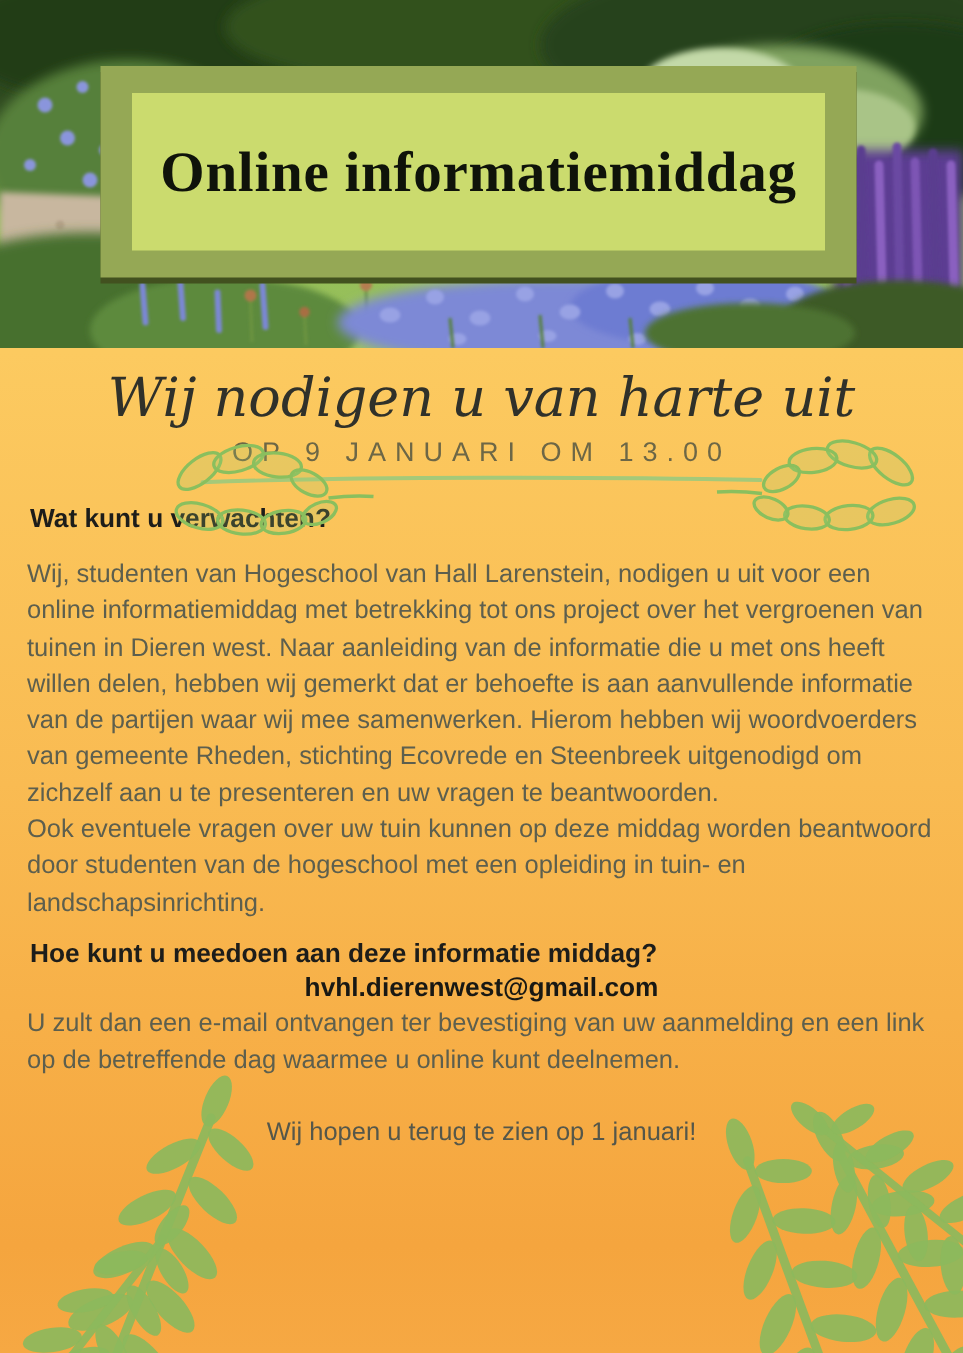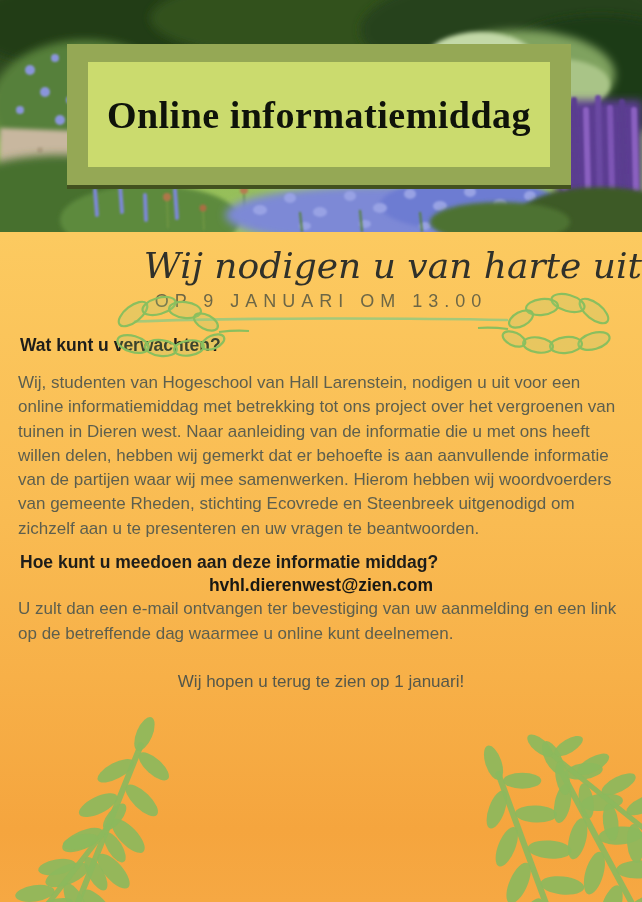--- a/index.html
+++ b/index.html
@@ -20,21 +20,21 @@
     position:absolute;left:21px;top:18px;right:21px;bottom:18px;
     background:#cbdb6e;display:flex;align-items:center;justify-content:center;
   }
   .banner-inner h1{
     margin:0;font-family:"Liberation Serif", serif;font-weight:bold;
     font-size:38px;color:#0f130a;letter-spacing:.5px;white-space:nowrap;
   }
   
   .content{position:absolute;top:232px;left:0;width:642px;height:670px;}
   .script-heading{
-    margin:13px 0 0;text-align:right;
+    margin:13px 0 0;text-align:center;
     font-family:"DejaVu Serif", serif;font-style:italic;font-weight:500;
     font-size:36px;color:#30312a;
   }
   .dateline{
     margin-top:5px;text-align:center;font-size:18px;letter-spacing:6px;
     color:#6d6746;text-transform:uppercase;
   }
   .divider{display:block;margin:4px auto 0;}
   .sec-heading{
     margin:11px 20px 0;text-align:left;font-size:17.5px;font-weight:bold;color:#1d1d1a;
@@ -226,23 +226,24 @@
 
     <h2 class="script-heading">Wij nodigen u van harte uit</h2>
     <div class="dateline">OP 9 JANUARI OM 13.00</div>
 
     <svg class="divider" width="380" height="8" viewBox="0 0 380 8">
       <path d="M4,5.5 C110,1.5 280,2 376,4" stroke="#a5c979" stroke-width="2.6" fill="none" stroke-linecap="round"></path>
     </svg>
 
     <h3 class="sec-heading">Wat kunt u verwachten?</h3>
     <p class="body-text first">Wij, studenten van Hogeschool van Hall Larenstein, nodigen u uit voor een online informatiemiddag met betrekking tot ons project over het vergroenen van tuinen in Dieren west. Naar aanleiding van de informatie die u met ons heeft willen delen, hebben wij gemerkt dat er behoefte is aan aanvullende informatie van de partijen waar wij mee samenwerken. Hierom hebben wij woordvoerders van gemeente Rheden, stichting Ecovrede en Steenbreek uitgenodigd om zichzelf aan u te presenteren en uw vragen te beantwoorden.</p>
+    <p class="body-text">Ook eventuele vragen over uw tuin kunnen op deze middag worden beantwoord door studenten van de hogeschool met een opleiding in tuin- en landschapsinrichting.</p>
 
     <h3 class="sec-heading">Hoe kunt u meedoen aan deze informatie middag?</h3>
-    <p class="email-line">hvhl.dierenwest@zien.com</p>
+    <p class="email-line">hvhl.dierenwest@gmail.com</p>
     <p class="body-text">U zult dan een e-mail ontvangen ter bevestiging van uw aanmelding en een link op de betreffende dag waarmee u online kunt deelnemen.</p>
     <p class="closing-line">Wij hopen u terug te zien op 1 januari!</p>
 
     <svg class="deco branch-left" width="210" height="260" viewBox="0 0 210 260">
       <use href="#branch" transform="translate(78,286) rotate(18)"></use>
       <use href="#branch" transform="translate(8,320) rotate(34) scale(0.9)"></use>
     </svg>
     <svg class="deco branch-right" width="250" height="270" viewBox="0 0 250 270">
       <use href="#branch" transform="translate(150,330) rotate(-24)"></use>
       <use href="#branch" transform="translate(238,312) rotate(-32)"></use>

